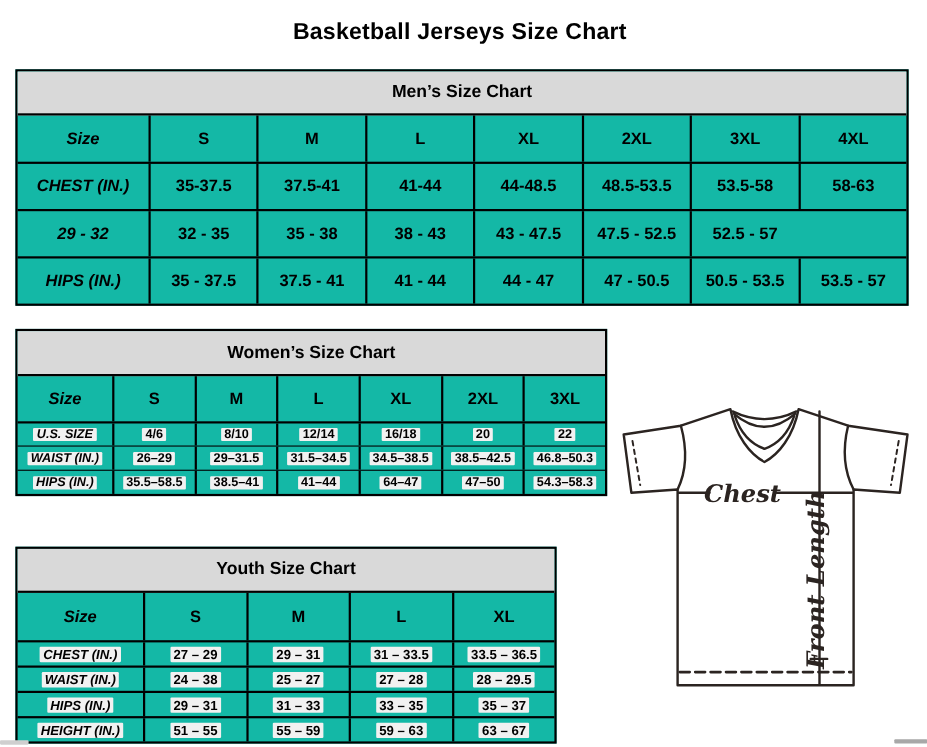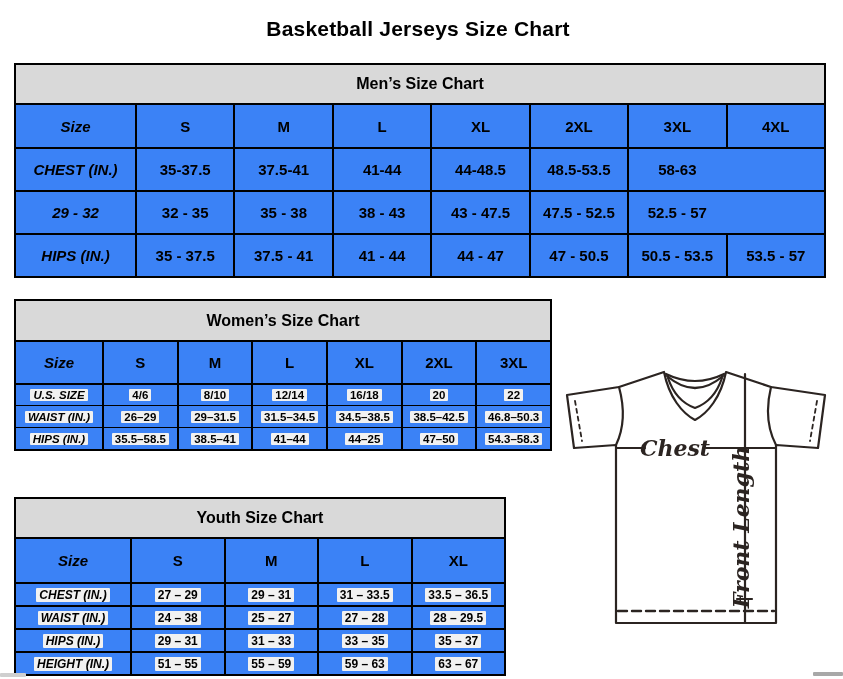--- a/index.html
+++ b/index.html
@@ -5,21 +5,21 @@
   html,body { margin:0; padding:0; background:#ffffff; }
   .page {
     position:relative; width:843px; height:679px; overflow:hidden;
     background:#ffffff; font-family:"Liberation Sans","DejaVu Sans",sans-serif;
     color:#000;
   }
   .title {
     position:absolute; left:0; top:5px; width:812px; margin:12px;
     text-align:center; font-size:21px; font-weight:bold; letter-spacing:0.2px;
   }
-  .tbl { position:absolute; border:2px solid #000; background:#3b82f6; box-sizing:border-box; }
+  .tbl { position:absolute; border:2px solid #000; background:#14b8a6; box-sizing:border-box; }
   .tbl-header {
     background:#d9d9d9; border-bottom:2px solid #000; box-sizing:border-box;
     display:flex; align-items:center; justify-content:center;
     font-weight:bold; font-size:16px;
   }
   .row { display:grid; box-sizing:border-box; }
   .cell {
     display:flex; align-items:center; justify-content:center;
     border-left:2px solid #000; box-sizing:border-box;
     font-weight:bold; overflow:hidden; white-space:nowrap;
@@ -112,20 +112,23 @@
         <div class="cell">
           <span class="ct">41-44</span>
         </div>
         <div class="cell">
           <span class="ct">44-48.5</span>
         </div>
         <div class="cell">
           <span class="ct">48.5-53.5</span>
         </div>
         <div class="cell">
+          <span class="ct">53.5-58</span>
+        </div>
+        <div class="cell">
           <span class="ct">58-63</span>
         </div>
       </div>
     <div class="row data-row">
     <div class="cell">
           <span class="ct">29 - 32</span>
         </div>
         <div class="cell">
           <span class="ct">32 - 35</span>
         </div>
@@ -253,21 +256,21 @@
     <div class="cell">
           <span class="ct">35.5–58.5</span>
         </div>
         <div class="cell">
           <span class="ct">38.5–41</span>
         </div>
         <div class="cell">
           <span class="ct">41–44</span>
         </div>
         <div class="cell">
-          <span class="ct">44–25</span>
+          <span class="ct">64–47</span>
         </div>
         <div class="cell">
           <span class="ct">47–50</span>
         </div>
         <div class="cell">
           <span class="ct">54.3–58.3</span>
         </div>
       </div>
   </section>
 

